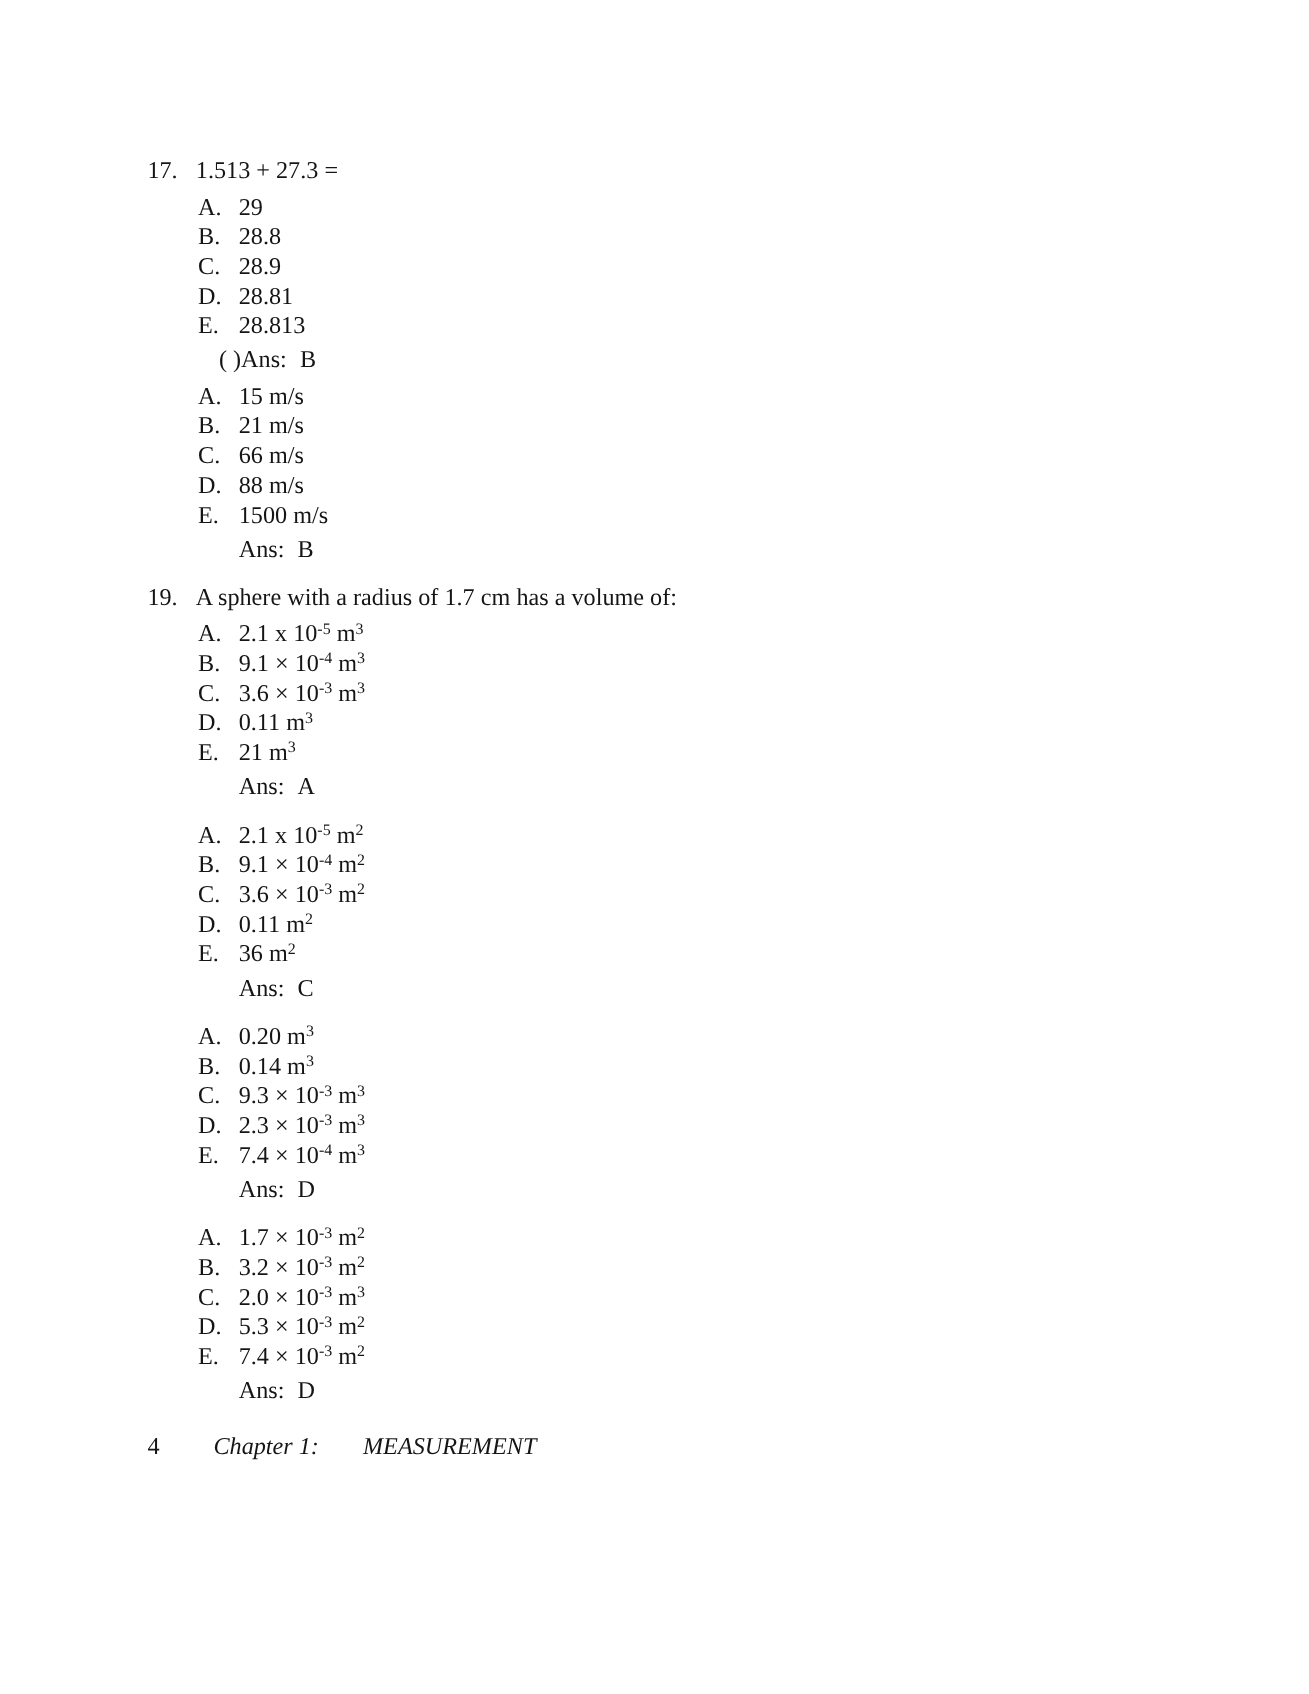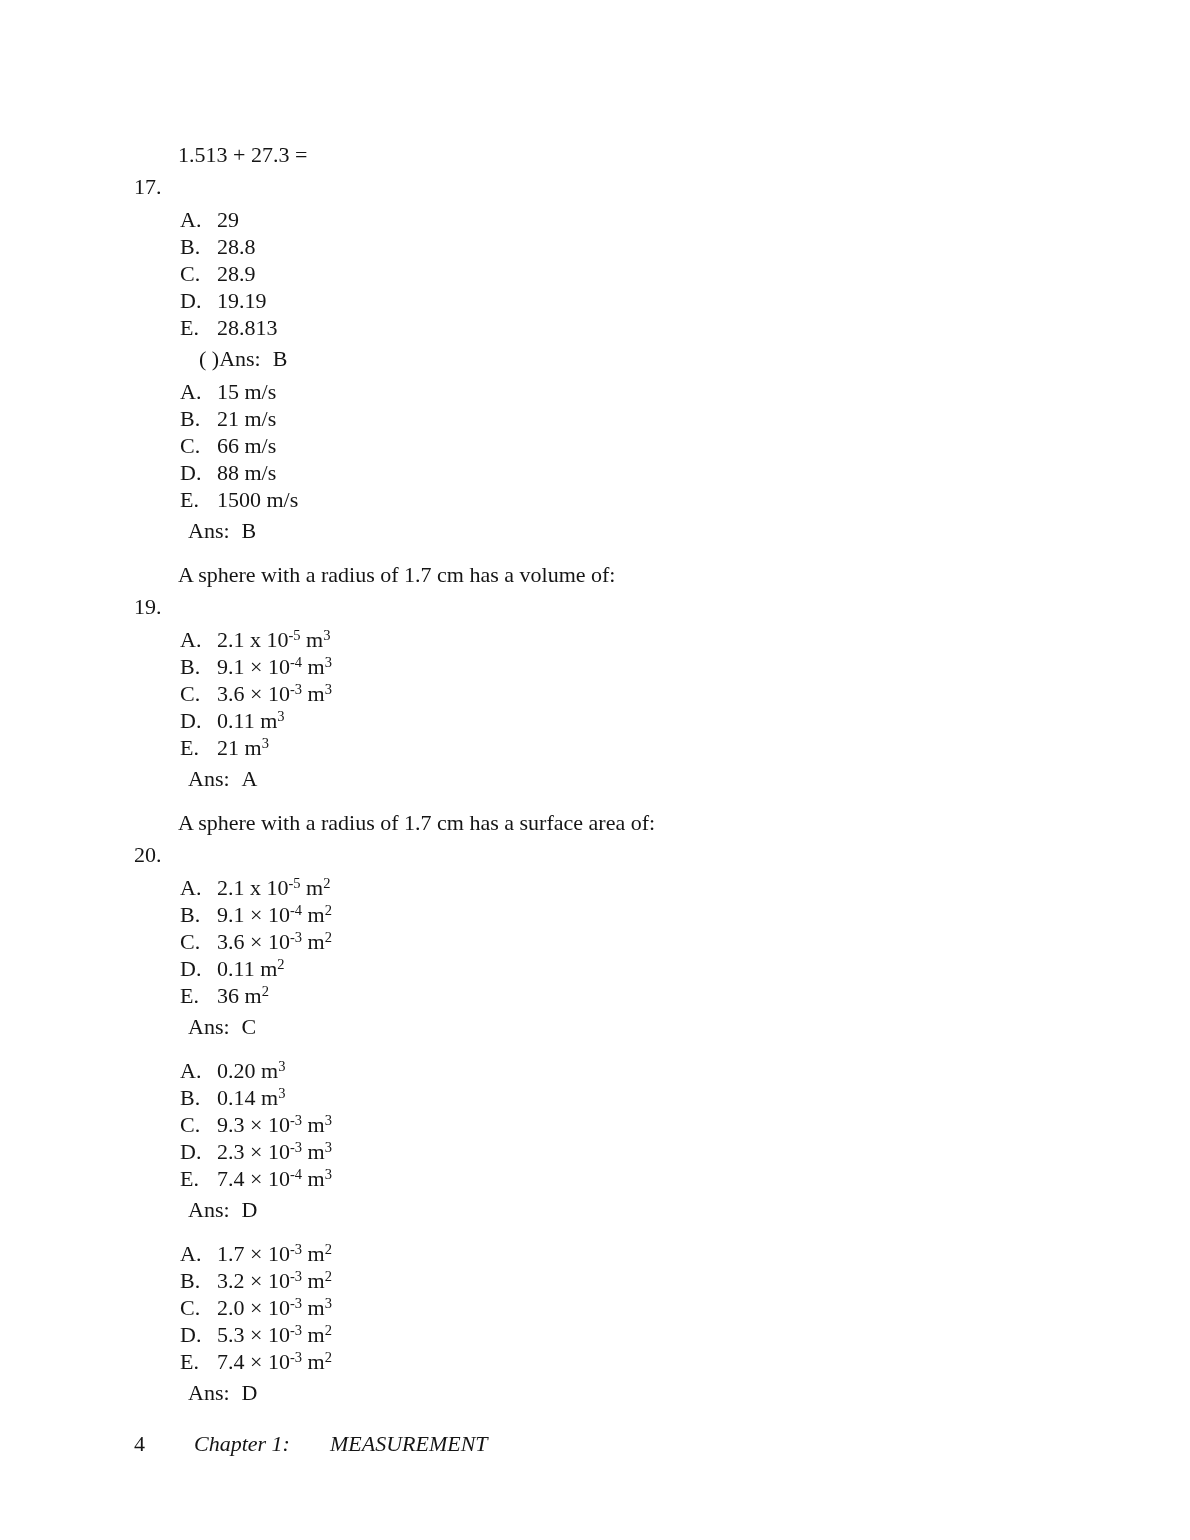--- a/index.html
+++ b/index.html
@@ -21,21 +21,20 @@
   .question:first-child { margin-top: 0; }
   .question:nth-child(2) { margin-top: 6px; }
   .q-head {
     display: flex;
     align-items: flex-start;
     font-size: 22px;
     line-height: 27px;
   }
   .q-num {
     flex: 0 0 44px;
-    margin-top: 32px;
   }
   .q-text {
     max-width: 940px;
   }
   .options {
     margin-top: 6px;
     margin-left: 46px;
   }
   .option {
     display: flex;
@@ -47,21 +46,21 @@
   .opt-value { }
   .opt-value sup, .q-text sup {
     font-size: 0.66em;
     position: relative;
     top: -0.5em;
     vertical-align: baseline;
     line-height: 0;
   }
   .ans-line {
     margin-top: 4px;
-    margin-left: 54px;
+    margin-left: 83px;
     font-size: 22px;
     line-height: 27px;
   }
   .ans-line.with-parens { margin-left: 65px; }
   .ans-value { margin-left: 12px; }
   .footer {
     margin-top: 24px;
     display: flex;
     align-items: baseline;
     font-size: 22px;
@@ -94,21 +93,21 @@
           <div class="option">
             <span class="opt-letter">B.</span>
             <span class="opt-value">28.8</span>
           </div>
           <div class="option">
             <span class="opt-letter">C.</span>
             <span class="opt-value">28.9</span>
           </div>
           <div class="option">
             <span class="opt-letter">D.</span>
-            <span class="opt-value">19.19</span>
+            <span class="opt-value">28.81</span>
           </div>
           <div class="option">
             <span class="opt-letter">E.</span>
             <span class="opt-value">28.813</span>
           </div>
         </div>
         <div class="ans-line with-parens"><span class="ans-label">( )Ans:</span><span class="ans-value">B</span></div>
       </div>
       <div class="question">
         <div class="options">
@@ -158,24 +157,20 @@
             <span class="opt-value">0.11 m<sup>3</sup></span>
           </div>
           <div class="option">
             <span class="opt-letter">E.</span>
             <span class="opt-value">21 m<sup>3</sup></span>
           </div>
         </div>
         <div class="ans-line"><span class="ans-label">Ans:</span><span class="ans-value">A</span></div>
       </div>
       <div class="question">
-        <div class="q-head">
-          <span class="q-num">20.</span>
-          <span class="q-text">A sphere with a radius of 1.7 cm has a surface area of:</span>
-        </div>
         <div class="options">
           <div class="option">
             <span class="opt-letter">A.</span>
             <span class="opt-value">2.1 x 10<sup>-5</sup> m<sup>2</sup></span>
           </div>
           <div class="option">
             <span class="opt-letter">B.</span>
             <span class="opt-value">9.1 × 10<sup>-4</sup> m<sup>2</sup></span>
           </div>
           <div class="option">

